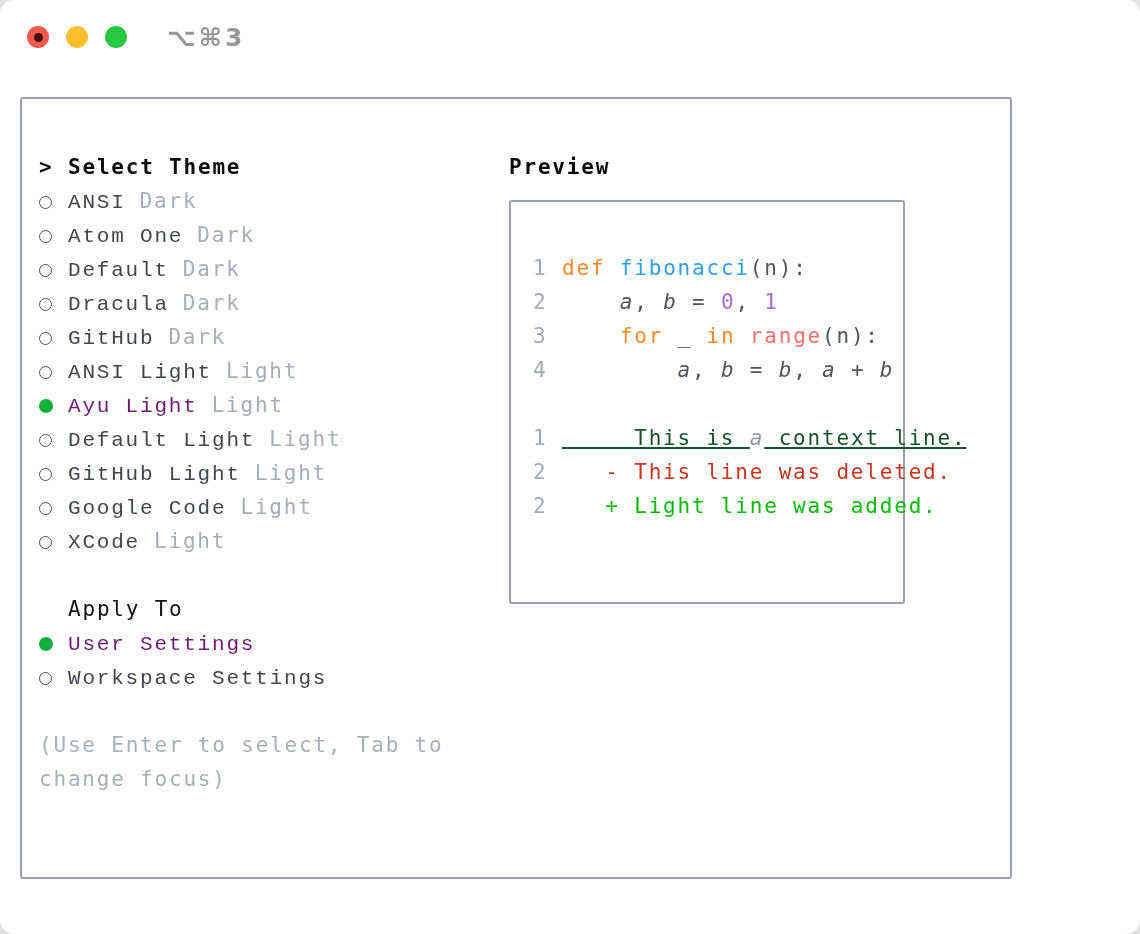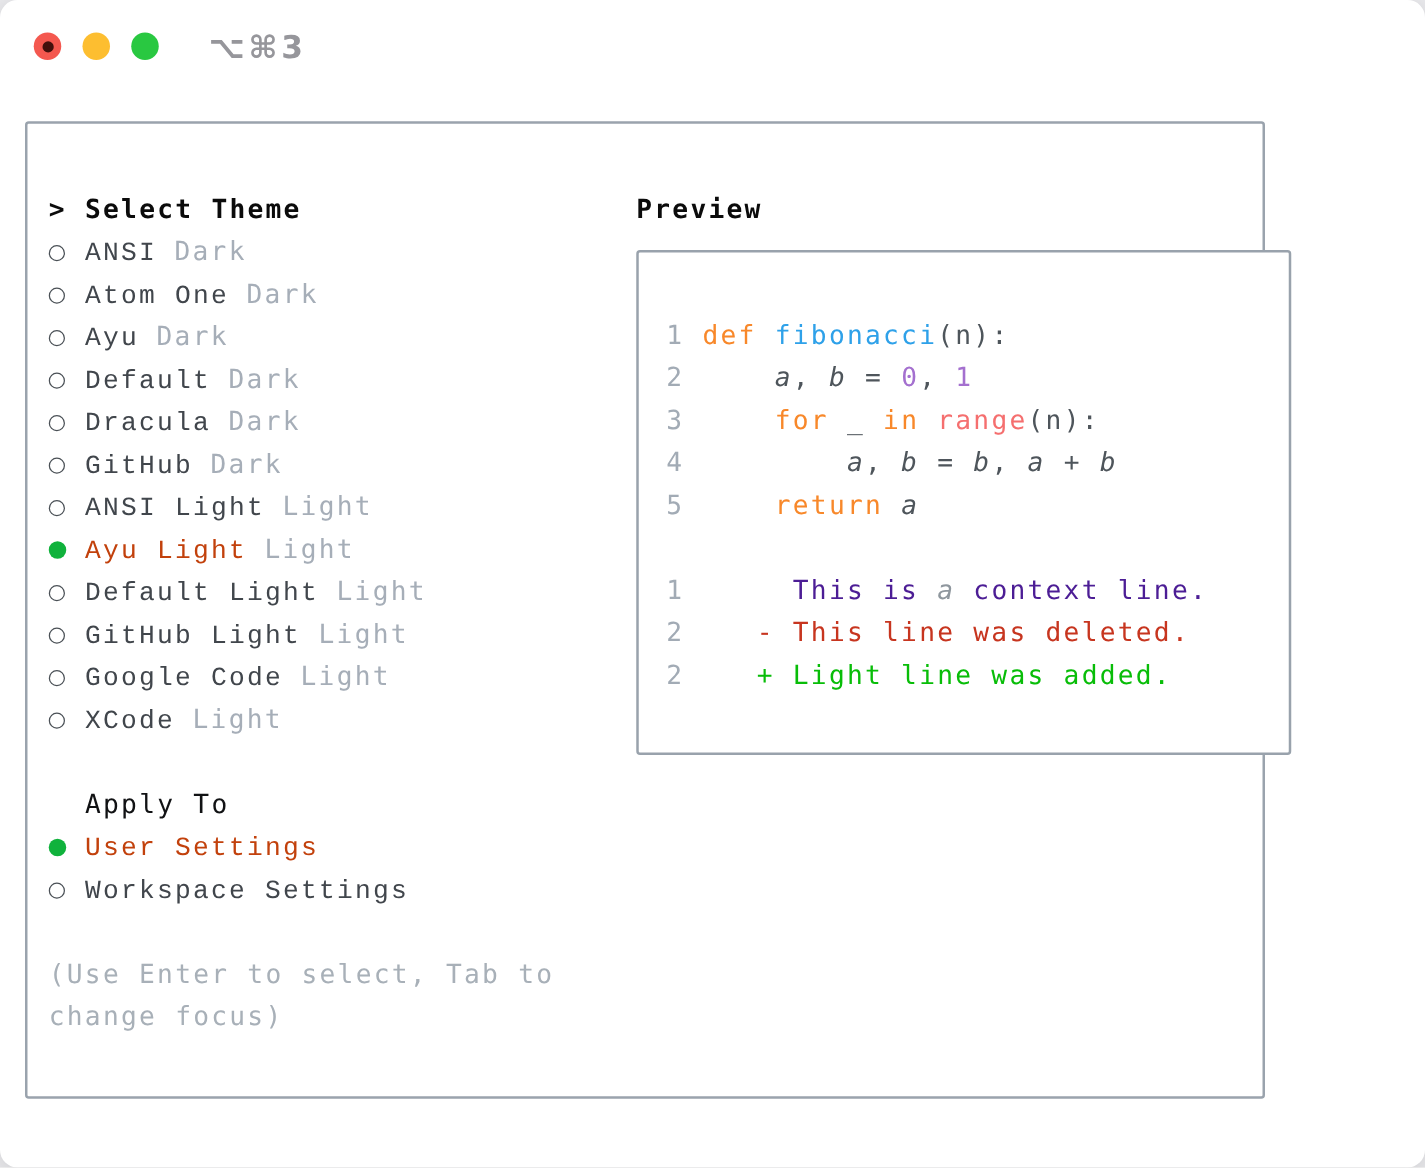--- a/index.html
+++ b/index.html
@@ -30,37 +30,37 @@
   
   .left-col{position:absolute;left:17px;top:51px;}
   .prompt,.spacer{display:inline-block;width:29px;color:#0b0b0b;font-weight:700;}
   .hdr{color:#0b0b0b;font-weight:700;}
   .apply-hdr{color:#111214;font-weight:400;}
   .bullet{display:inline-block;width:29px;}
   .circle{display:inline-block;width:13px;height:13px;border-radius:50%;
           border:1.6px solid #4a5056;box-sizing:border-box;vertical-align:-1px;}
   .circle.sel{border:none;background:#10b23c;width:14px;height:14px;}
   .iname{color:#41464c;font-family:Liberation Mono, monospace;}
-  .iname.sel{color:#c2410c;}
+  .iname.sel{color:#701a75;}
   .itag{color:#a6aeb8;margin-left:14px;margin-top:36px;}
   .hint{color:#a8b0b8;}
   
   .preview-title{position:absolute;left:487px;top:51px;height:34px;line-height:34px;
                  font-size:21px;letter-spacing:1.8px;font-weight:700;color:#0b0b0b;}
-  .preview-box{position:absolute;left:487px;top:101px;width:524px;height:404px;
+  .preview-box{position:absolute;left:487px;top:101px;width:396px;height:404px;
                border:2px solid #99a2ac;border-radius:3px;box-sizing:border-box;background:#fff;}
   .code{position:absolute;left:22px;top:49px;}
   .lnum{display:inline-block;width:29px;color:#a2abb5;}
   .kw{color:#f8882a;}
   .fn{color:#2ea1e9;}
   .builtin{color:#f56f6f;}
   .numlit{color:#a470cf;}
   .plain{color:#4e555b;}
   .var{color:#4e555b;font-style:italic;}
-  .ctx{color:#4c1d95;}
+  .ctx{color:#14532d;text-decoration:underline;}
   .ctxvar{color:#8f979e;font-style:italic;}
   .del{color:#c7351f;}
   .add{color:#08bd08;}
 </style>
 </head>
 <body>
 
 <div class="window">
   <div class="titlebar">
     <span class="tl tl-red">
@@ -71,21 +71,20 @@
     <span class="shortcut">⌥⌘3</span>
   </div>
 
   <div class="panel">
 
     <div class="left-col">
       <div class="mono-row"><span class="prompt">&gt;</span><span class="hdr">Select Theme</span></div>
 
       <div class="mono-row"><span class="bullet"><i class="circle"></i></span><span class="iname">ANSI</span><span class="itag">Dark</span></div>
       <div class="mono-row"><span class="bullet"><i class="circle"></i></span><span class="iname">Atom One</span><span class="itag">Dark</span></div>
-      <div class="mono-row"><span class="bullet"><i class="circle"></i></span><span class="iname">Ayu</span><span class="itag">Dark</span></div>
       <div class="mono-row"><span class="bullet"><i class="circle"></i></span><span class="iname">Default</span><span class="itag">Dark</span></div>
       <div class="mono-row"><span class="bullet"><i class="circle"></i></span><span class="iname">Dracula</span><span class="itag">Dark</span></div>
       <div class="mono-row"><span class="bullet"><i class="circle"></i></span><span class="iname">GitHub</span><span class="itag">Dark</span></div>
       <div class="mono-row"><span class="bullet"><i class="circle"></i></span><span class="iname">ANSI Light</span><span class="itag">Light</span></div>
       <div class="mono-row"><span class="bullet"><i class="circle sel"></i></span><span class="iname sel">Ayu Light</span><span class="itag">Light</span></div>
       <div class="mono-row"><span class="bullet"><i class="circle"></i></span><span class="iname">Default Light</span><span class="itag">Light</span></div>
       <div class="mono-row"><span class="bullet"><i class="circle"></i></span><span class="iname">GitHub Light</span><span class="itag">Light</span></div>
       <div class="mono-row"><span class="bullet"><i class="circle"></i></span><span class="iname">Google Code</span><span class="itag">Light</span></div>
       <div class="mono-row"><span class="bullet"><i class="circle"></i></span><span class="iname">XCode</span><span class="itag">Light</span></div>
 
@@ -102,21 +101,20 @@
     </div>
 
     <div class="preview-title">Preview</div>
 
     <div class="preview-box">
       <div class="code">
         <div class="mono-row"><span class="lnum">1</span><span class="kw">def</span><span class="plain"> </span><span class="fn">fibonacci</span><span class="plain">(n):</span></div>
         <div class="mono-row"><span class="lnum">2</span><span class="plain">    </span><span class="var">a</span><span class="plain">, </span><span class="var">b</span><span class="plain"> = </span><span class="numlit">0</span><span class="plain">, </span><span class="numlit">1</span></div>
         <div class="mono-row"><span class="lnum">3</span><span class="plain">    </span><span class="kw">for</span><span class="plain"> _ </span><span class="kw">in</span><span class="plain"> </span><span class="builtin">range</span><span class="plain">(n):</span></div>
         <div class="mono-row"><span class="lnum">4</span><span class="plain">        </span><span class="var">a</span><span class="plain">, </span><span class="var">b</span><span class="plain"> = </span><span class="var">b</span><span class="plain">, </span><span class="var">a</span><span class="plain"> + </span><span class="var">b</span></div>
-        <div class="mono-row"><span class="lnum">5</span><span class="plain">    </span><span class="kw">return</span><span class="plain"> </span><span class="var">a</span></div>
         <div class="mono-row"></div>
         <div class="mono-row"><span class="lnum">1</span><span class="ctx">     This is </span><span class="ctxvar">a</span><span class="ctx"> context line.</span></div>
         <div class="mono-row"><span class="lnum">2</span><span class="del">   - This line was deleted.</span></div>
         <div class="mono-row"><span class="lnum">2</span><span class="add">   + Light line was added.</span></div>
       </div>
     </div>
 
   </div>
 </div>
 

